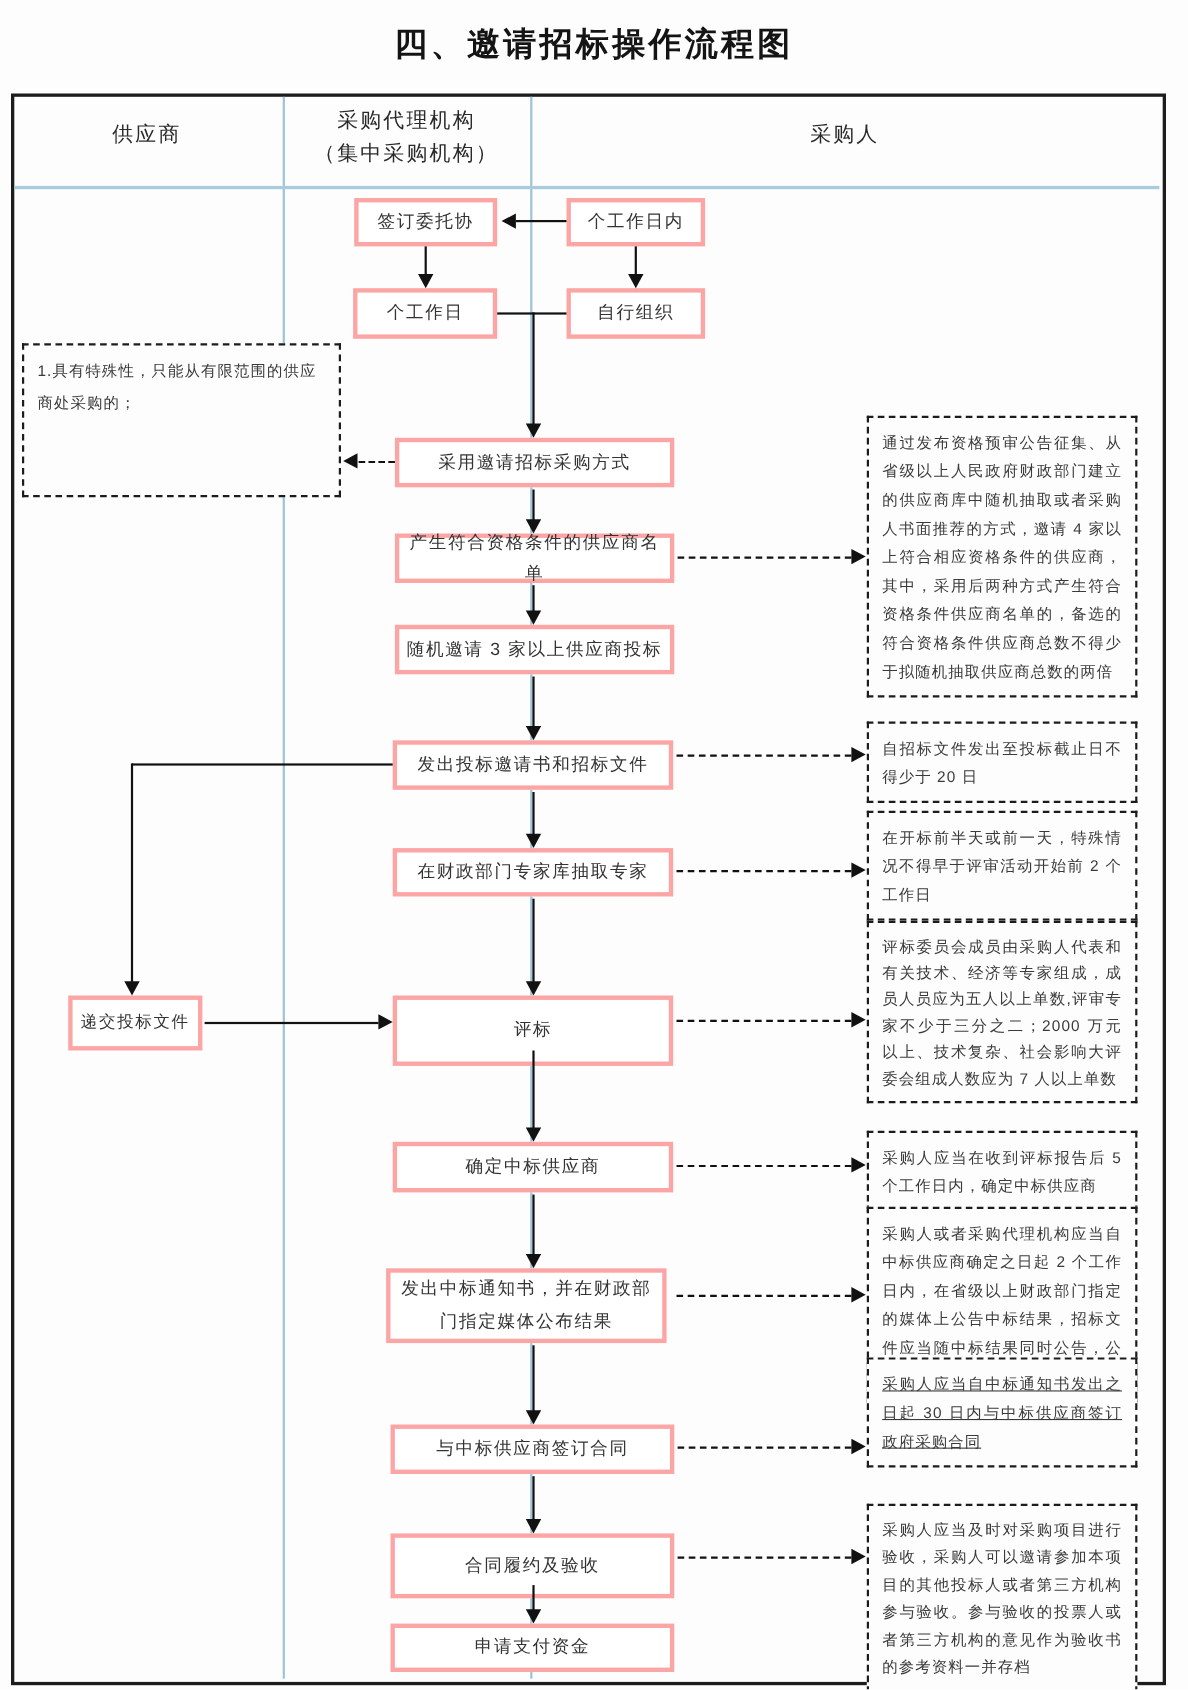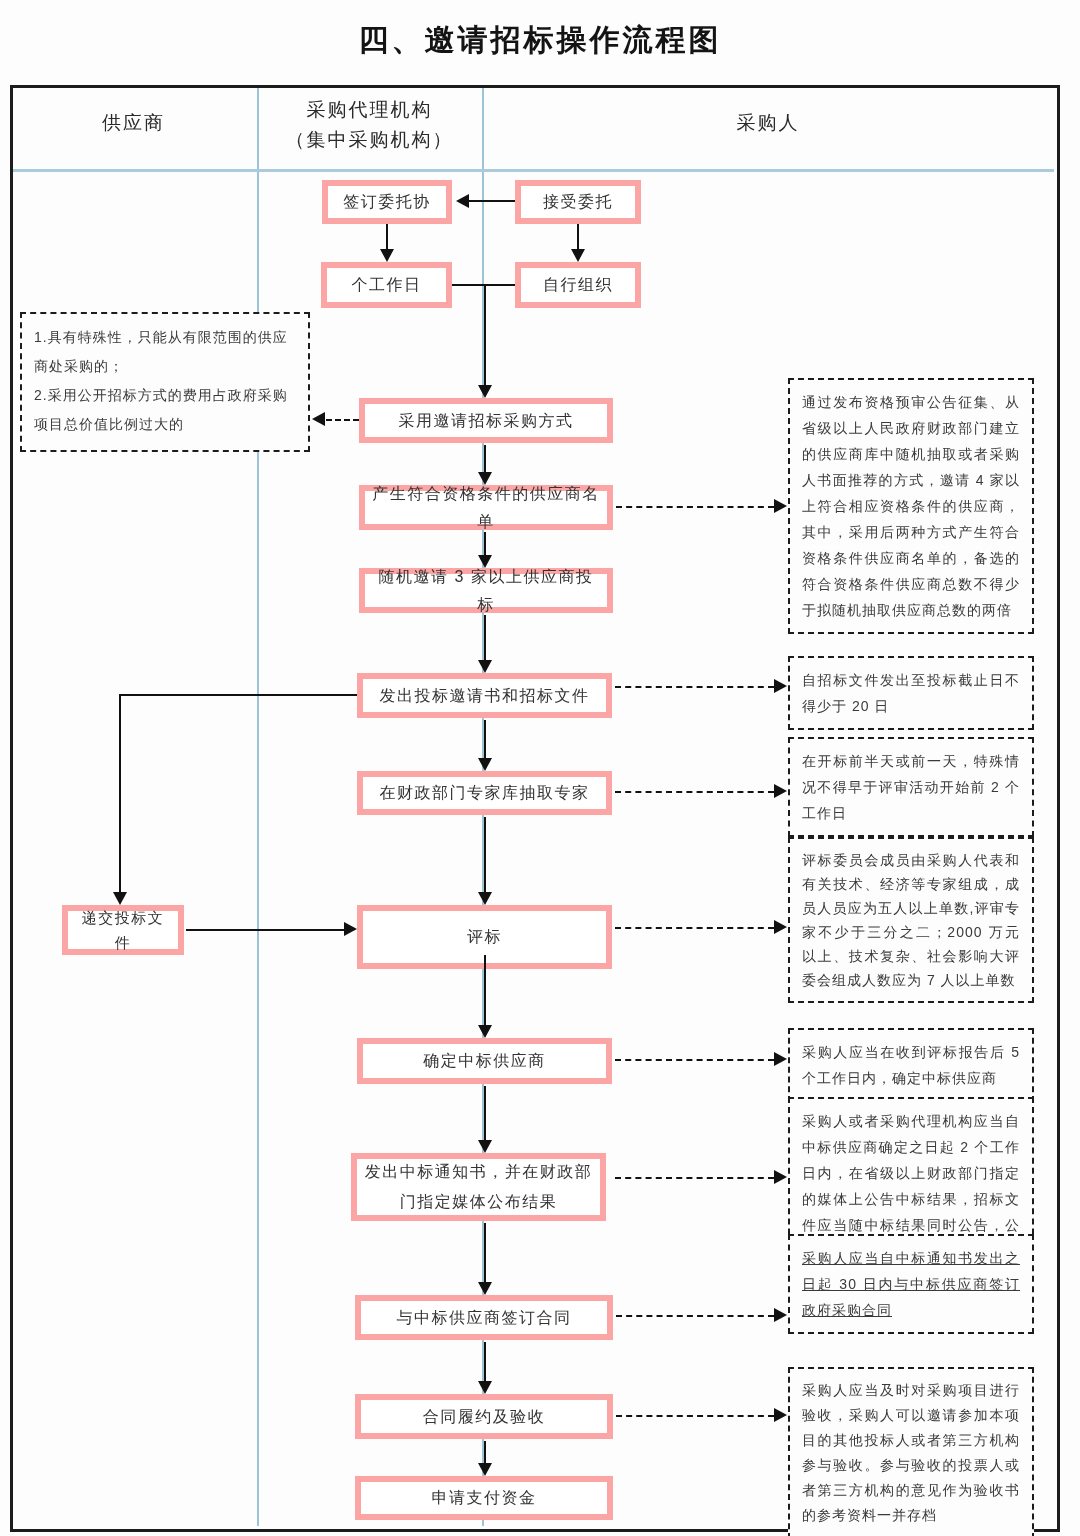--- a/index.html
+++ b/index.html
@@ -9,21 +9,21 @@
   }
   .title{
     position:absolute;top:20px;left:0;width:100%;text-align:center;
     font-size:30px;font-weight:bold;letter-spacing:3px;color:#141414;
   }
   .frame{position:absolute;border:3px solid #1c1c1c;background:transparent;}
   .bluev{position:absolute;width:2px;background:#9cc3d6;}
   .blueh{position:absolute;height:3px;background:#a9cbdc;}
   .colhead{position:absolute;text-align:center;font-size:19px;letter-spacing:2px;color:#2a2a2a;line-height:30px;}
   .box{
-    position:absolute;border:6px solid #fca5a5;background:#ffffff;
+    position:absolute;border:4px solid #fca5a5;background:#ffffff;
     display:flex;align-items:center;justify-content:center;text-align:center;
     font-size:16px;letter-spacing:1.5px;color:#333;line-height:1.7;padding:0 6px;box-sizing:border-box;
   }
   .note{
     position:absolute;border:2px dashed #1c1c1c;background:#fdfdfd;
     font-size:14px;letter-spacing:1px;color:#3a3a3a;line-height:26px;
     padding:9px 12px;box-sizing:border-box;text-align:justify;
   }
   .vl{position:absolute;width:2px;background:#111;}
   .hl{position:absolute;height:2px;background:#111;}
@@ -45,39 +45,38 @@
   <div class="blueh" style="left:13px;top:169px;width:1041px;"></div>
 
   <div class="colhead" style="left:10px;top:108px;width:247px;">供应商</div>
   <div class="colhead" style="left:257px;top:95px;width:225px;">
     <div>采购代理机构</div>
     <div>（集中采购机构）</div>
   </div>
   <div class="colhead" style="left:482px;top:108px;width:572px;">采购人</div>
 
   <div class="box" style="left:322px;top:180px;width:130px;height:44px;">签订委托协</div>
-  <div class="box" style="left:515px;top:180px;width:126px;height:44px;">接受委托</div>
+  <div class="box" style="left:515px;top:180px;width:126px;height:44px;">个工作日内</div>
   <div class="box" style="left:321px;top:262px;width:131px;height:46px;">个工作日</div>
   <div class="box" style="left:515px;top:262px;width:126px;height:46px;">自行组织</div>
   <div class="box" style="left:359px;top:398px;width:254px;height:45px;">采用邀请招标采购方式</div>
   <div class="box" style="left:359px;top:485px;width:254px;height:45px;">产生符合资格条件的供应商名单</div>
   <div class="box" style="left:359px;top:568px;width:254px;height:45px;">随机邀请 3 家以上供应商投标</div>
   <div class="box" style="left:357px;top:673px;width:255px;height:45px;">发出投标邀请书和招标文件</div>
   <div class="box" style="left:357px;top:771px;width:255px;height:44px;">在财政部门专家库抽取专家</div>
   <div class="box" style="left:62px;top:905px;width:122px;height:50px;font-size:15px;">递交投标文件</div>
   <div class="box" style="left:357px;top:905px;width:255px;height:64px;">评标</div>
   <div class="box" style="left:357px;top:1038px;width:255px;height:46px;">确定中标供应商</div>
   <div class="box" style="left:351px;top:1153px;width:255px;height:68px;line-height:1.9;">发出中标通知书，并在财政部门指定媒体公布结果</div>
   <div class="box" style="left:355px;top:1295px;width:258px;height:45px;">与中标供应商签订合同</div>
-  <div class="box" style="left:355px;top:1394px;width:258px;height:45px;text-align:center;">合同履约及验收</div>
+  <div class="box" style="left:355px;top:1394px;width:258px;height:59px;text-align:center;">合同履约及验收</div>
   <div class="box" style="left:355px;top:1476px;width:258px;height:44px;">申请支付资金</div>
 
   <div class="note" style="left:20px;top:312px;width:290px;height:140px;line-height:29px;text-align:left;">
     <div>1.具有特殊性，只能从有限范围的供应商处采购的；</div>
-    <div>2.采用公开招标方式的费用占政府采购项目总价值比例过大的</div>
   </div>
 
   <div class="note" style="left:788px;top:378px;width:246px;min-height:245px;">通过发布资格预审公告征集、从省级以上人民政府财政部门建立的供应商库中随机抽取或者采购人书面推荐的方式，邀请 4 家以上符合相应资格条件的供应商，其中，采用后两种方式产生符合资格条件供应商名单的，备选的符合资格条件供应商总数不得少于拟随机抽取供应商总数的两倍</div>
   <div class="note" style="left:788px;top:656px;width:246px;min-height:60px;">自招标文件发出至投标截止日不得少于 20 日</div>
   <div class="note" style="left:788px;top:737px;width:246px;min-height:88px;">在开标前半天或前一天，特殊情况不得早于评审活动开始前 2 个工作日</div>
   <div class="note" style="left:788px;top:837px;width:246px;min-height:164px;line-height:24px;">评标委员会成员由采购人代表和有关技术、经济等专家组成，成员人员应为五人以上单数,评审专家不少于三分之二；2000 万元以上、技术复杂、社会影响大评委会组成人数应为 7 人以上单数</div>
   <div class="note" style="left:788px;top:1028px;width:246px;min-height:58px;">采购人应当在收到评标报告后 5 个工作日内，确定中标供应商</div>
   <div class="note" style="left:788px;top:1097px;width:246px;min-height:156px;">采购人或者采购代理机构应当自中标供应商确定之日起 2 个工作日内，在省级以上财政部门指定的媒体上公告中标结果，招标文件应当随中标结果同时公告，公告期限为 1 个工作日</div>
   <div class="note" style="left:788px;top:1234px;width:246px;min-height:92px;text-decoration:underline;">采购人应当自中标通知书发出之日起 30 日内与中标供应商签订政府采购合同</div>
   <div class="note" style="left:788px;top:1367px;width:246px;min-height:141px;line-height:25px;">采购人应当及时对采购项目进行验收，采购人可以邀请参加本项目的其他投标人或者第三方机构参与验收。参与验收的投票人或者第三方机构的意见作为验收书的参考资料一并存档</div>

